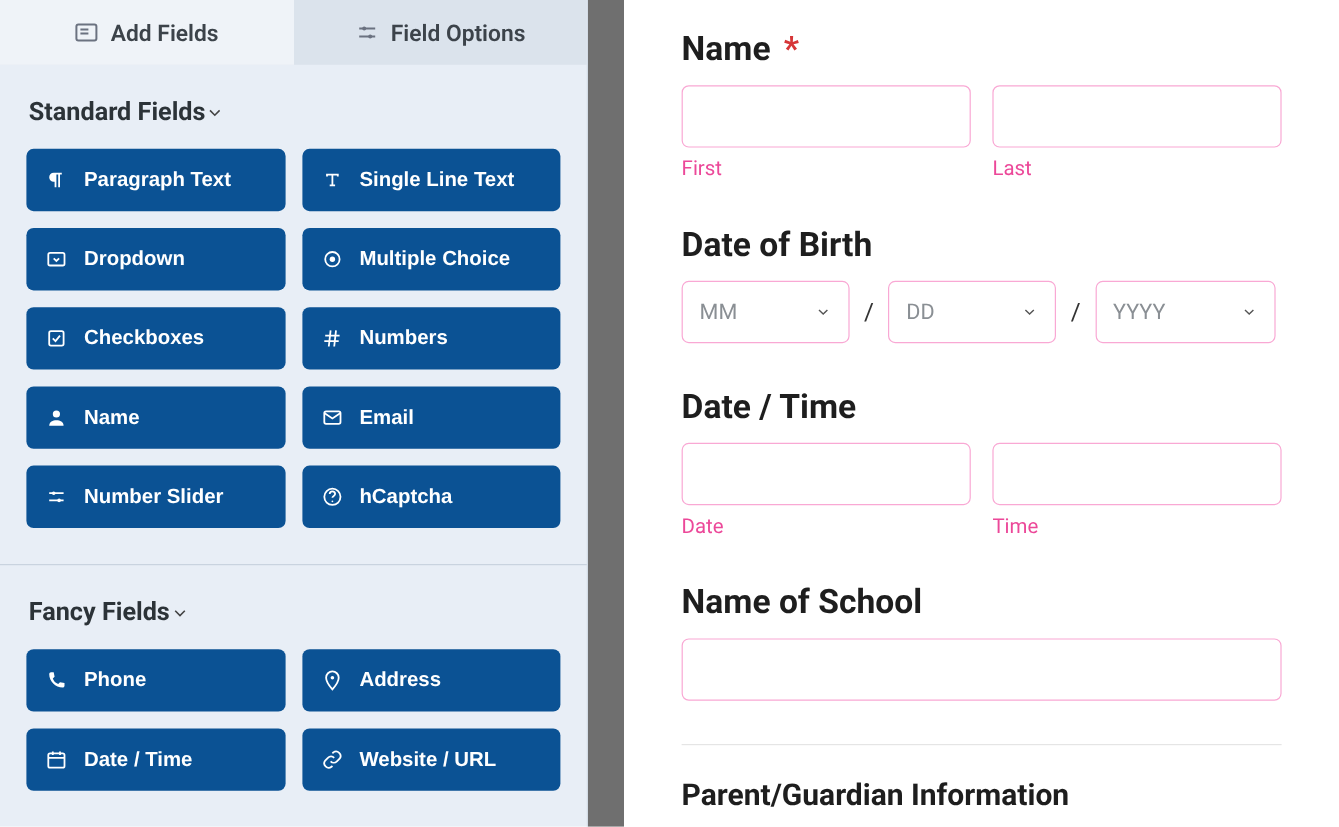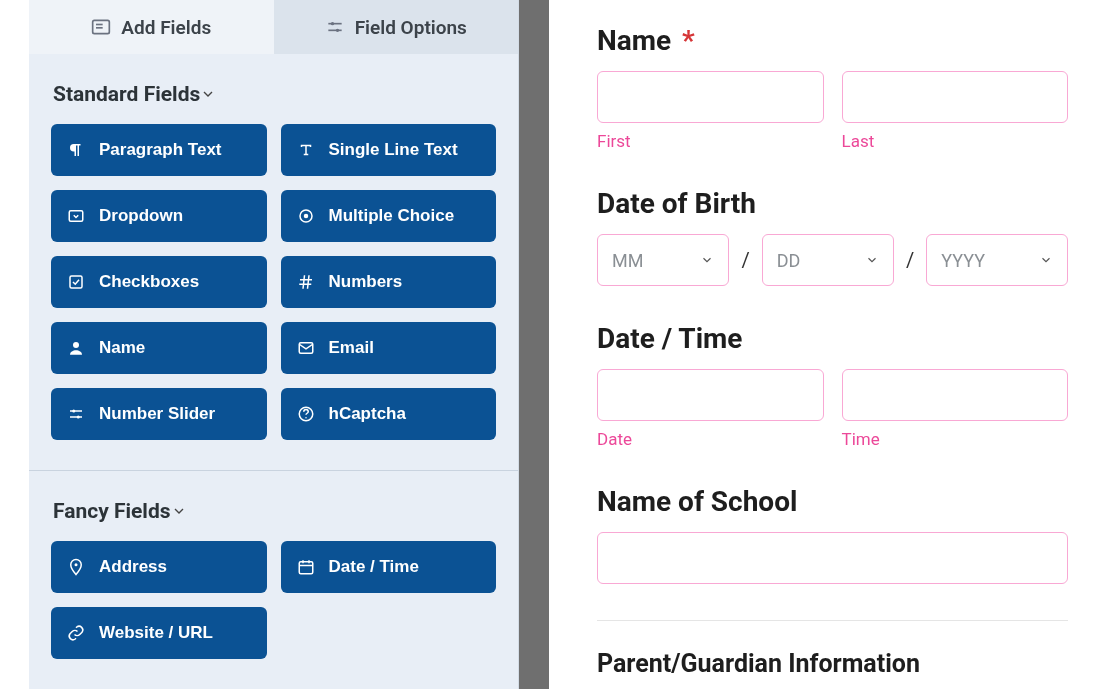--- a/index.html
+++ b/index.html
@@ -12,21 +12,20 @@
       background: #fff;
     }
 
     
     .sidebar {
       width: 490px;
       background: #e8eef6;
       border-right: 1px solid #d3dce6;
       display: flex;
       flex-direction: column;
-      margin-left: 29px;
     }
 
     .tabs {
       display: flex;
       height: 54px;
       background: #dbe3ec;
     }
     .tab {
       flex: 1;
       display: flex;
@@ -255,20 +254,26 @@
   <div class="section-header">
     <span>Fancy Fields</span>
     <svg viewBox="0 0 24 24">
         <polyline points="6 9 12 15 18 9"></polyline>
       </svg>
   </div>
 
   <div class="field-grid">
     <button class="field-btn">
       <svg viewBox="0 0 24 24">
+          <path d="M6 3c-1 0-2 1-2 2 0 8 7 15 15 15 1 0 2-1 2-2v-3l-5-1-2 2c-3-1-5-3-6-6l2-2-1-5H6z"></path>
+        </svg>
+      <span>Phone</span>
+    </button>
+    <button class="field-btn">
+      <svg viewBox="0 0 24 24">
           <path d="M12 2a7 7 0 00-7 7c0 5 7 13 7 13s7-8 7-13a7 7 0 00-7-7z" fill="none" stroke="#fff" stroke-width="2"></path>
           <circle cx="12" cy="9" r="2"></circle>
         </svg>
       <span>Address</span>
     </button>
     <button class="field-btn">
       <svg viewBox="0 0 24 24">
           <rect x="3" y="5" width="18" height="16" rx="2" fill="none" stroke="#fff" stroke-width="2"></rect>
           <line x1="3" y1="10" x2="21" y2="10" stroke="#fff" stroke-width="2"></line>
           <line x1="8" y1="3" x2="8" y2="7" stroke="#fff" stroke-width="2"></line>

